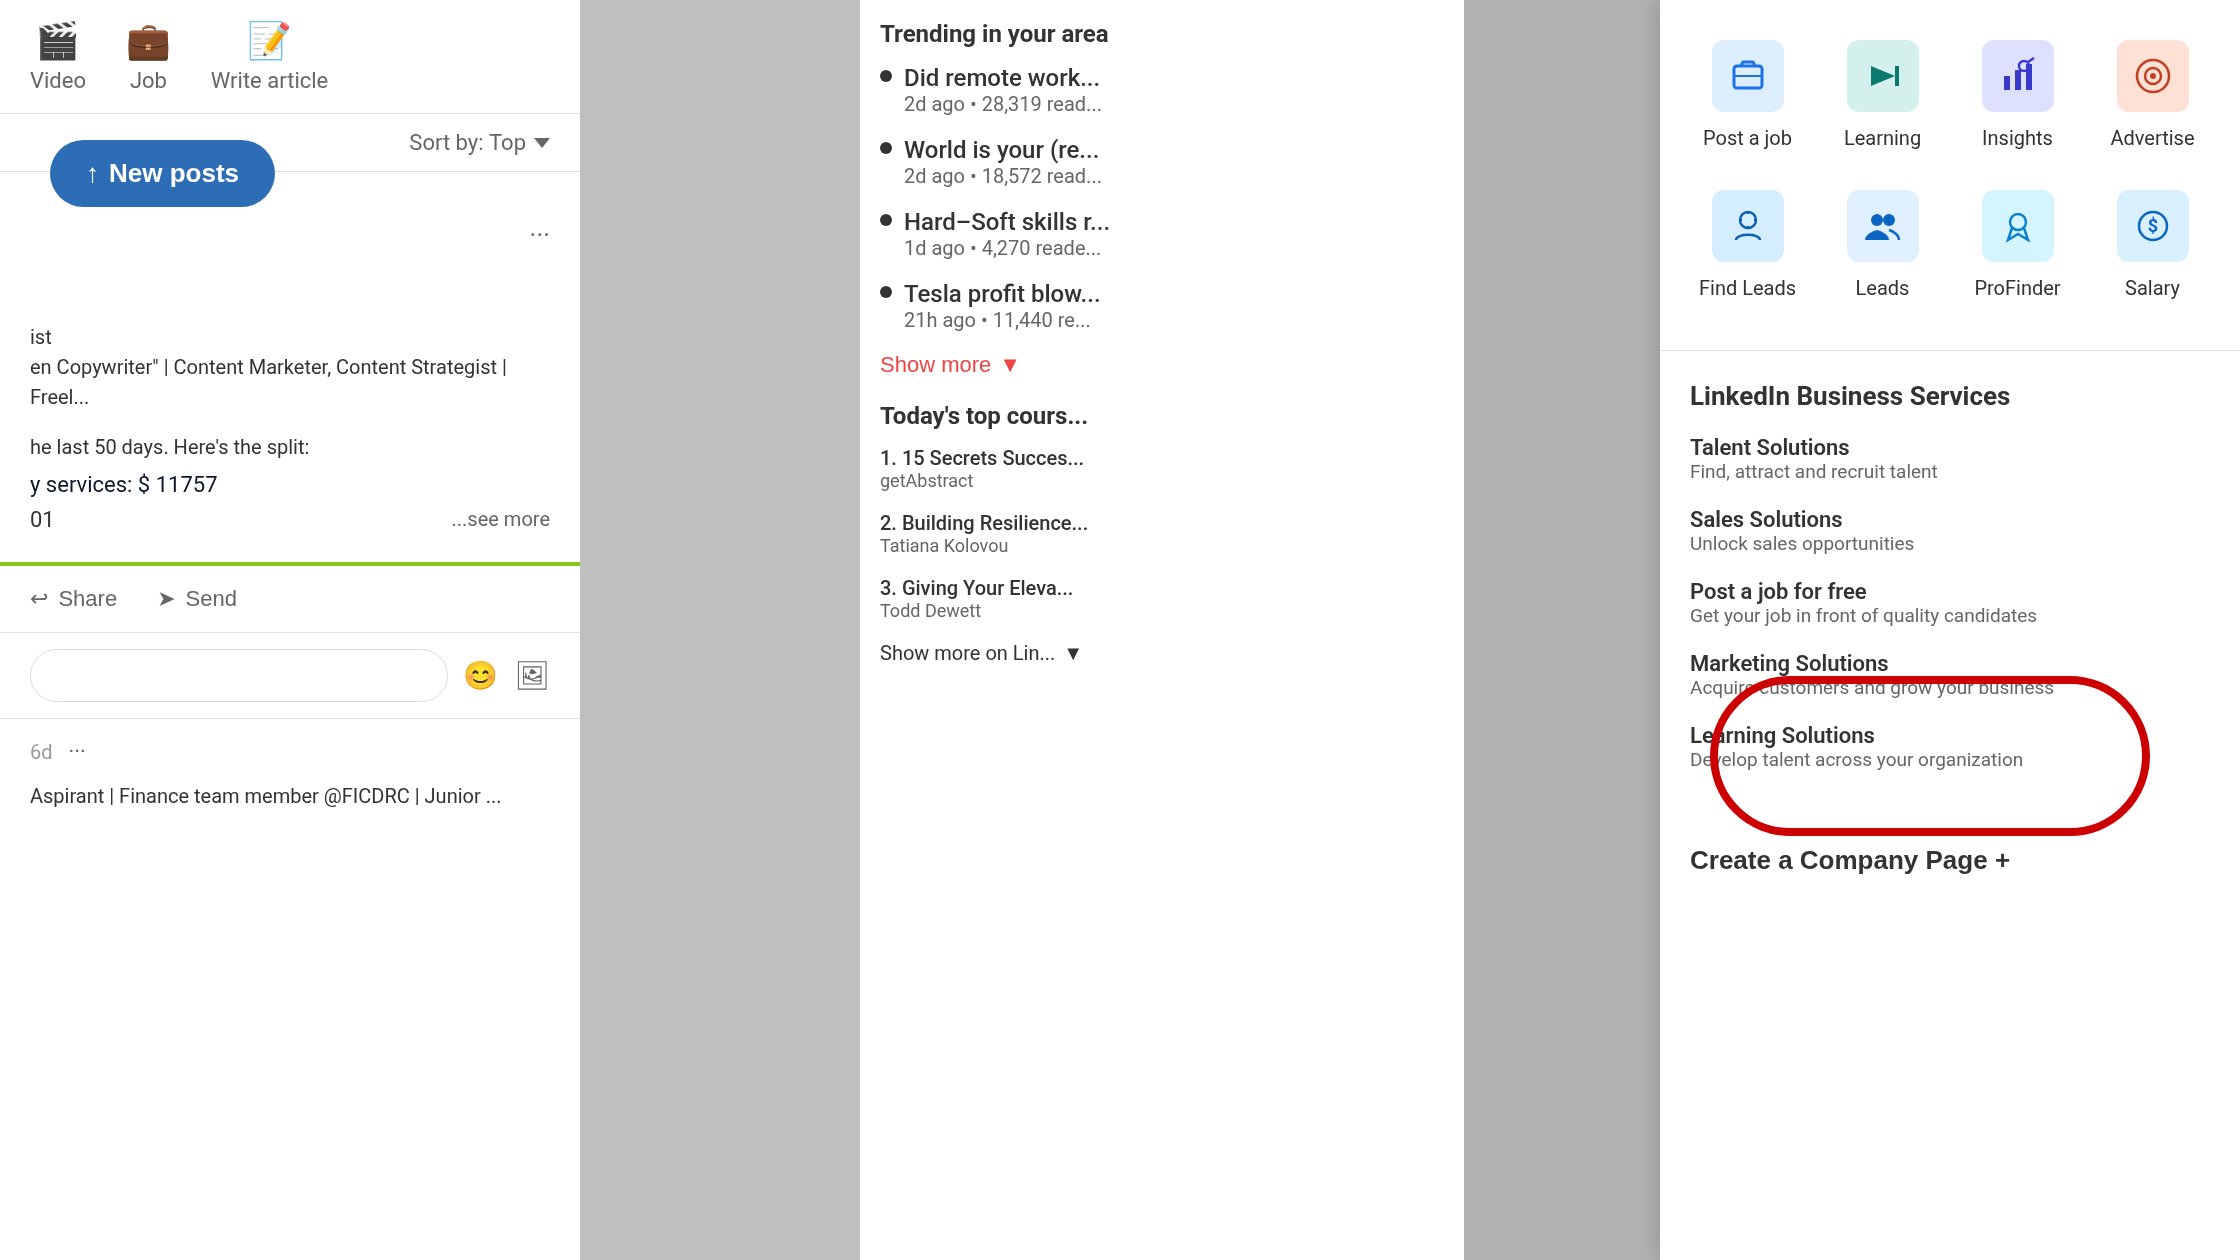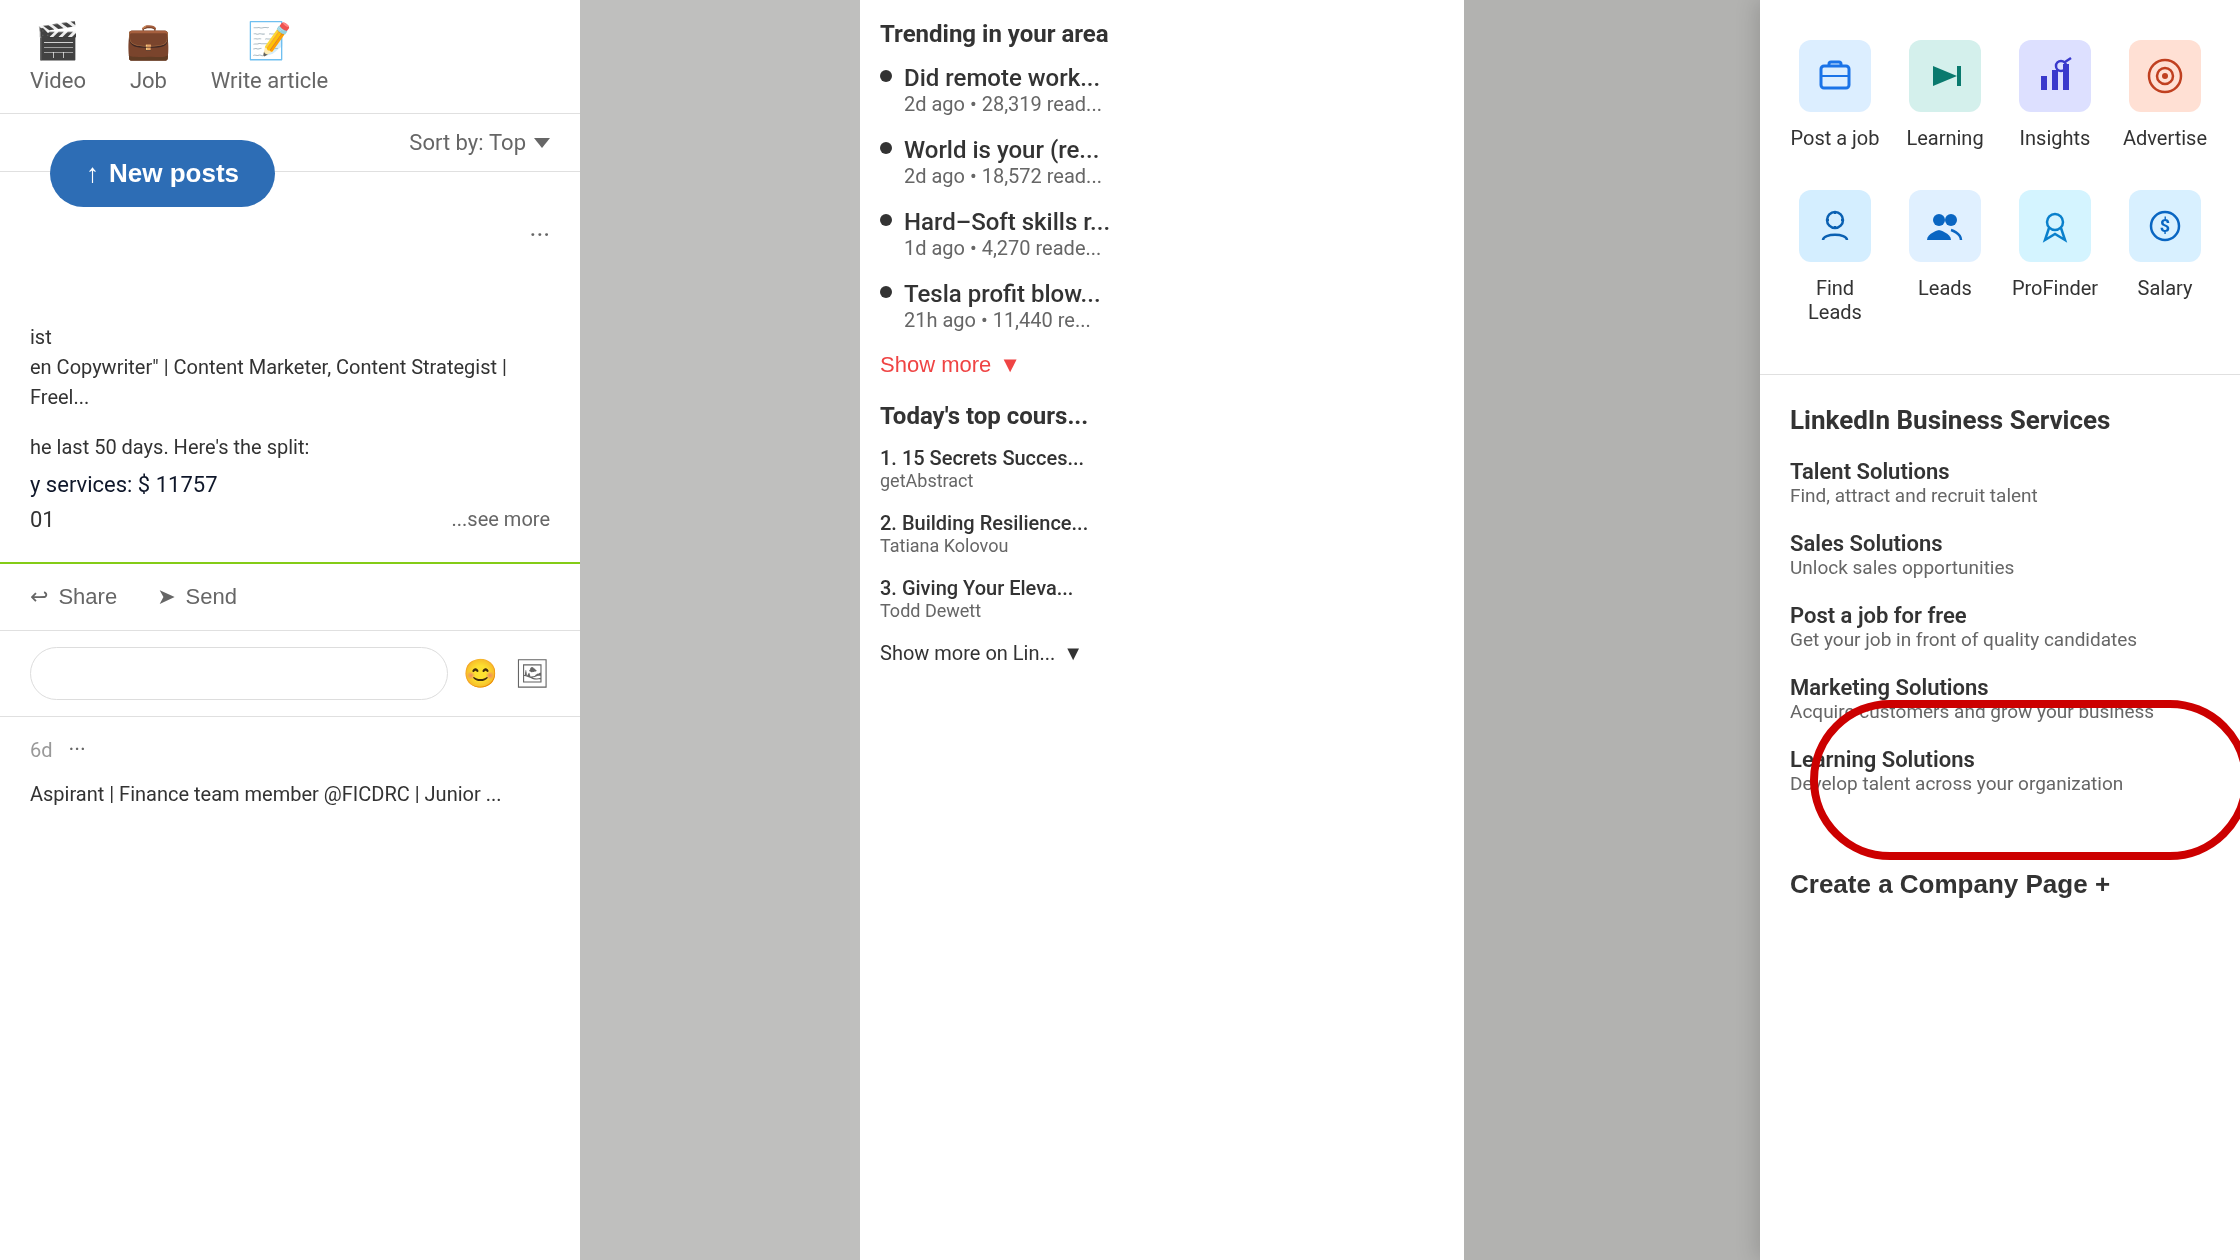--- a/index.html
+++ b/index.html
@@ -82,21 +82,21 @@
       font-weight: 600;
       cursor: pointer;
       display: flex;
       align-items: center;
       gap: 10px;
       z-index: 10;
     }
 
     .feed-post {
       padding: 30px;
-      border-bottom: 2px solid #84cc16;
+      border-bottom: 4px solid #84cc16;
     }
 
     .post-snippet {
       font-size: 20px;
       color: #333;
       line-height: 1.5;
     }
 
     .post-services {
       font-size: 22px;
@@ -172,21 +172,21 @@
       background: rgba(200,200,200,0.6);
       z-index: 2;
       overflow: hidden;
     }
 
     
     .right-panel {
       position: absolute;
       top: 0;
       right: 0;
-      width: 480px;
+      width: 580px;
       height: 100%;
       background: #fff;
       z-index: 5;
       overflow: hidden;
       box-shadow: -4px 0 20px rgba(0,0,0,0.15);
     }
 
     
     .content-panel {
       position: absolute;

